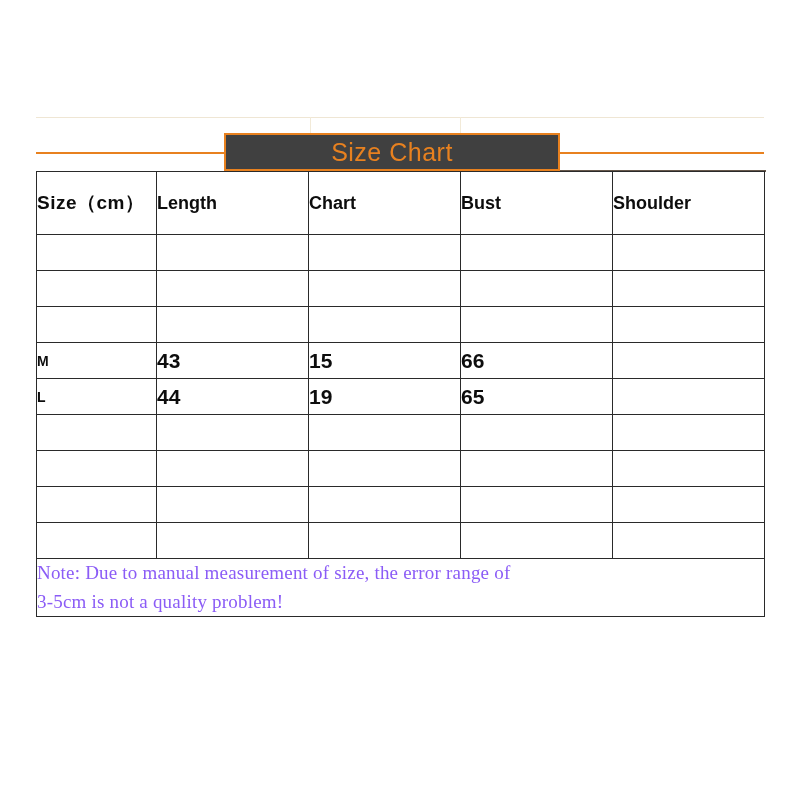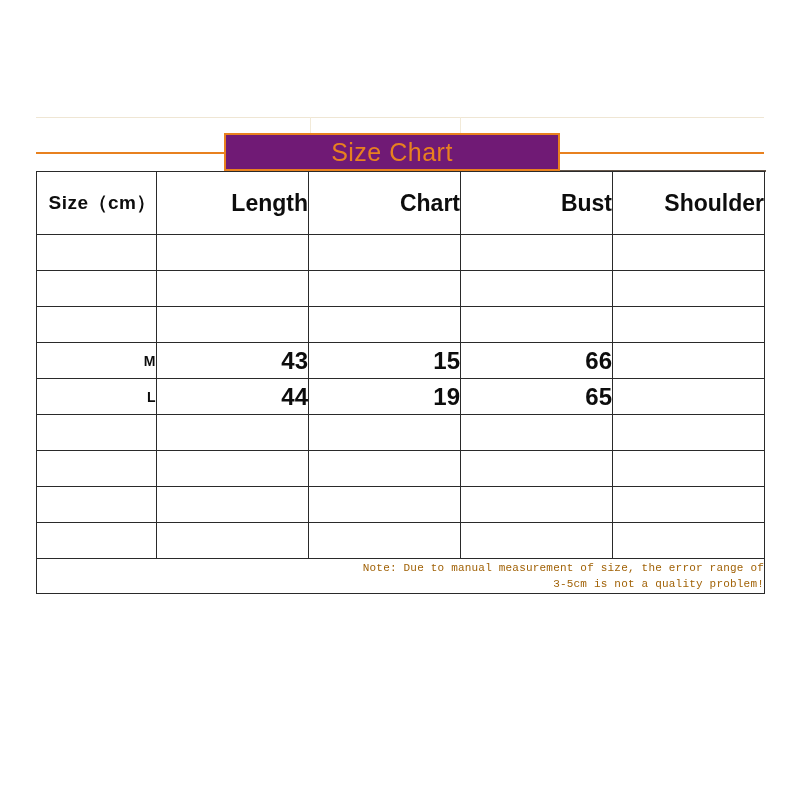--- a/index.html
+++ b/index.html
@@ -36,21 +36,21 @@
     background: #e8811f;
   }
 
   .title-box {
     position: absolute;
     left: 188px;
     top: 16px;
     width: 336px;
     height: 38px;
     border: 2px solid #e8811f;
-    background: #701a75;
+    background: #404040;
     box-sizing: border-box;
     display: flex;
     align-items: center;
     justify-content: center;
   }
 
   .title-box .title-text {
     color: #e8811f;
     font-size: 25px;
     letter-spacing: 0.5px;
@@ -86,64 +86,64 @@
     left: 0;
     top: 54px;
     width: 728px;
     border-collapse: collapse;
     table-layout: fixed;
   }
 
   table.size-chart td {
     border: 1px solid #2a2a2a;
     height: 34px;
-    text-align: right;
+    text-align: left;
     vertical-align: middle;
     padding: 0;
   }
 
   .col-size   { width: 120px; }
   .col-other  { width: 152px; }
 
   tr.head td {
     height: 62px;
     font-weight: bold;
-    font-size: 23px;
+    font-size: 18px;
     color: #0d0d0d;
   }
 
   tr.head td.size-head {
     font-size: 19px;
     letter-spacing: 0.5px;
   }
 
   tr.data td {
     height: 35px;
     font-weight: bold;
-    font-size: 24px;
+    font-size: 21px;
     color: #0d0d0d;
   }
 
   tr.data td.size-cell {
     font-size: 14px;
     font-weight: bold;
     letter-spacing: 0.5px;
   }
 
   tr.blank td {
     height: 35px;
   }
 
   .note-row td {
     height: 72px;
     padding: 8px 18px;
-    font-family: Liberation Mono, monospace;
-    font-size: 11px;
+    font-family: Liberation Serif, serif;
+    font-size: 19px;
     line-height: 1.5;
-    color: #a16207;
+    color: #8b5cf6;
     text-align: center;
     letter-spacing: 0.2px;
   }
 </style>
 </head>
 <body>
 
 <div class="page">
 
   <div class="chart-wrap">

